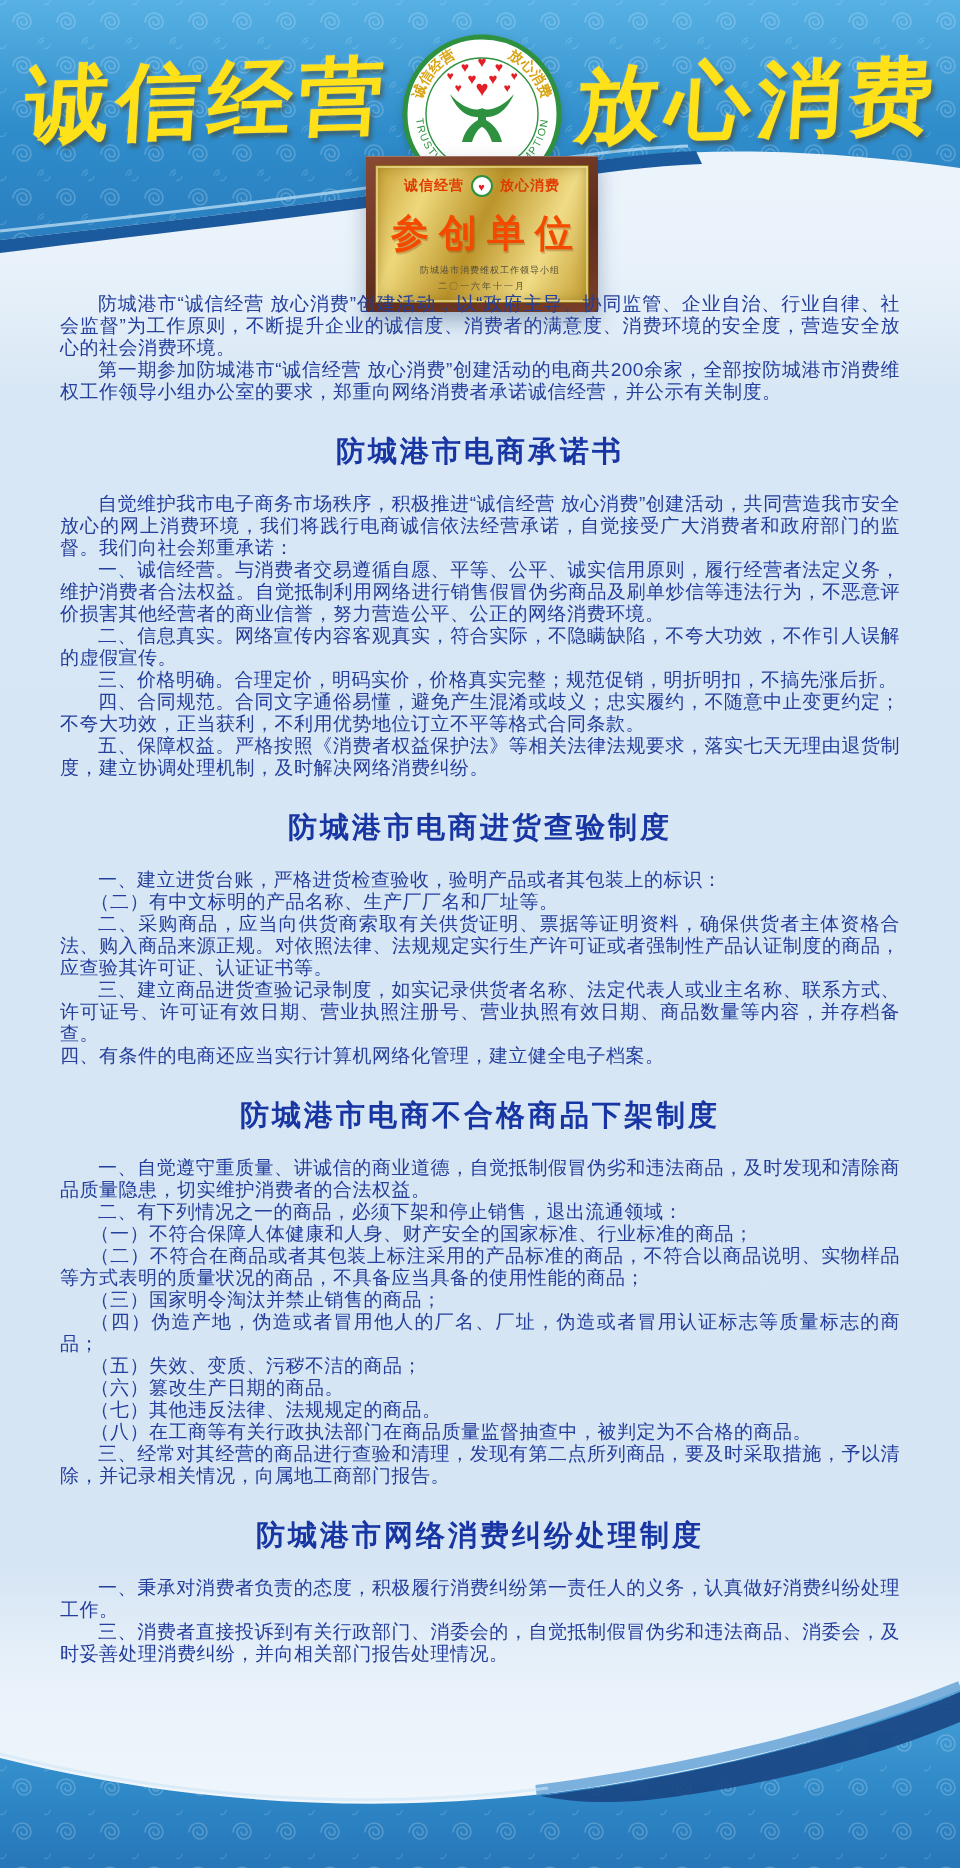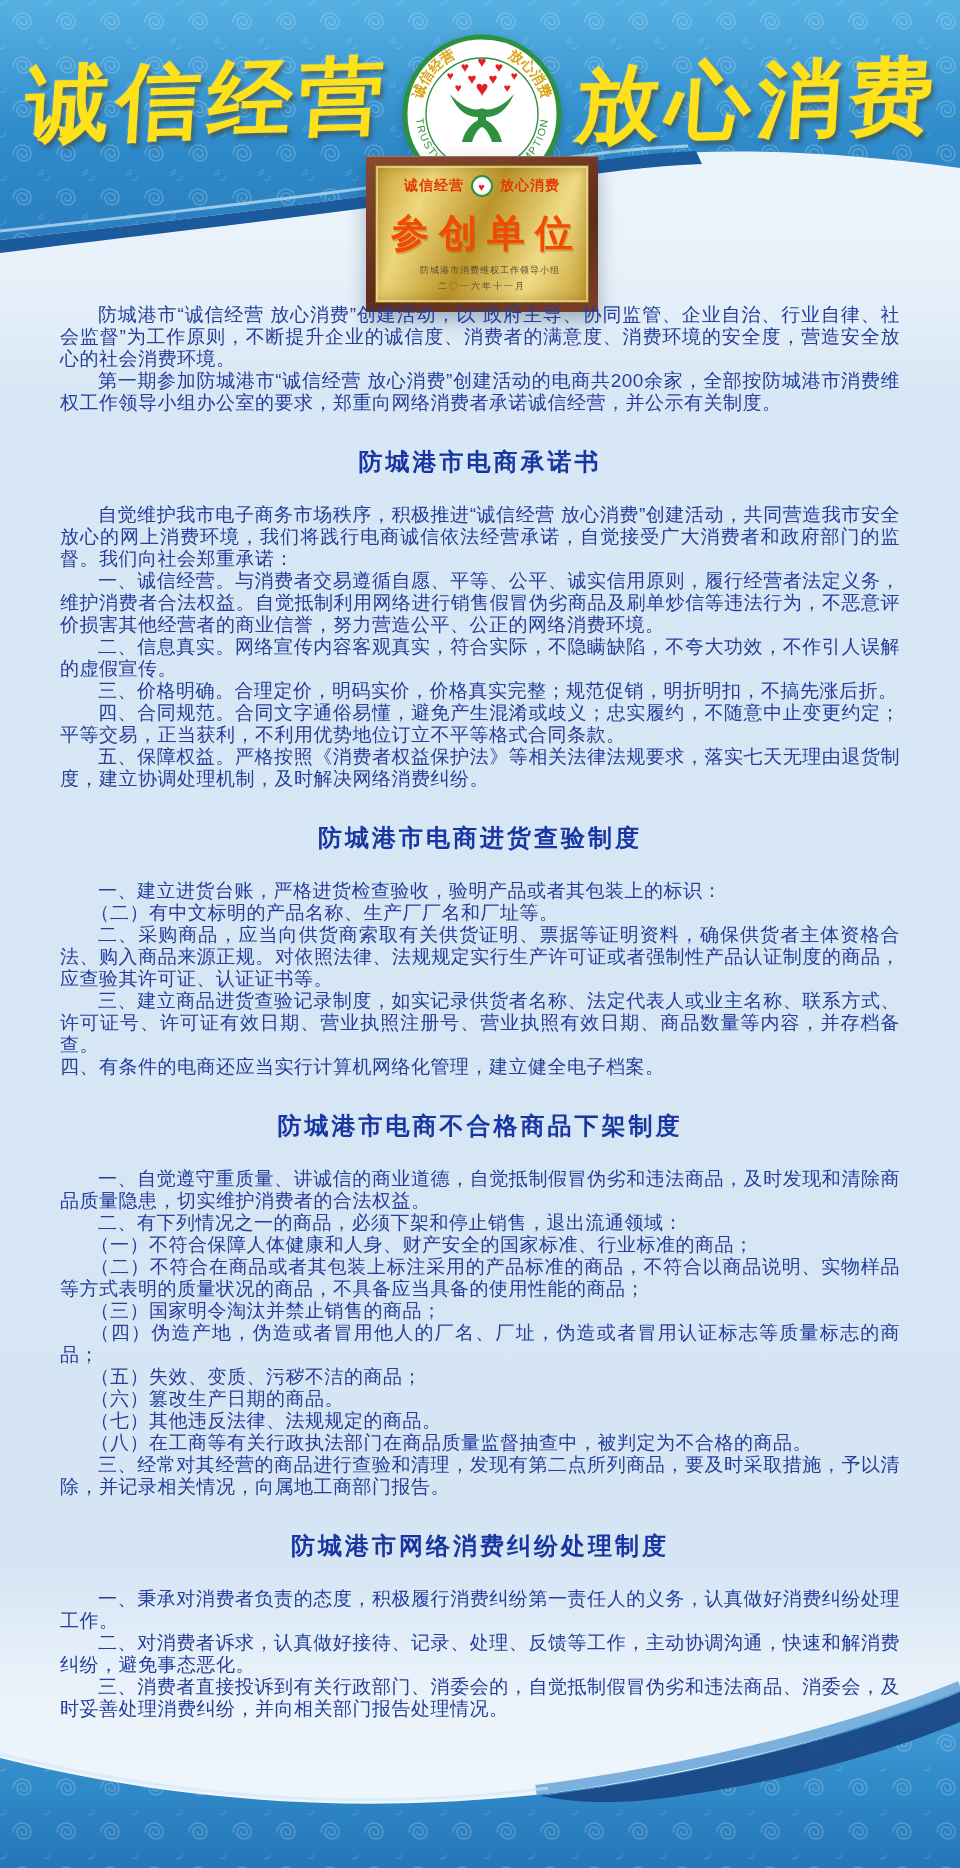--- a/index.html
+++ b/index.html
@@ -33,29 +33,29 @@
     display:flex;flex-direction:column;align-items:center;justify-content:center;gap:3px;
   }
   .plaque-top{display:flex;align-items:center;gap:7px;color:#e03a00;font-weight:bold;font-size:14px;letter-spacing:1px;}
   .plaque-logo{width:22px;height:22px;border-radius:50%;background:#fff;border:2px solid #2e9140;color:#e31e24;
     font-size:11px;line-height:20px;text-align:center;box-sizing:border-box;flex:0 0 auto;}
   .plaque-main{font-size:38px;font-weight:bold;color:#f34a00;letter-spacing:10px;padding-left:10px;
     text-shadow:1px 2px 1px rgba(120,40,0,.28);margin-top:8px;}
   .plaque-issuer{font-size:9px;color:#564f36;letter-spacing:1px;margin-top:2px;padding-left:16px;}
   .plaque-date{font-size:9px;color:#564f36;letter-spacing:2px;}
   .content{
-    position:absolute;top:304px;left:60px;width:840px;
+    position:absolute;top:293px;left:60px;width:840px;
     color:#233e9b;font-size:19px;line-height:22px;letter-spacing:.5px;
     text-align:justify;word-break:break-all;
   }
   .content p{margin:0;text-indent:2em;}
   .content p.sub{text-indent:1.6em;}
   .content p.noindent{text-indent:0;}
   .sec-title{
-    margin:26px 0 20px;font-size:24px;line-height:44px;font-weight:bold;text-align:center;
+    margin:26px 0 20px;font-size:29px;line-height:44px;font-weight:bold;text-align:center;
     color:#1736a3;letter-spacing:3px;
   }
 </style>
 </head>
 <body>
 
 <div class="poster">
 
   <svg class="top-deco" width="960" height="300" viewBox="0 0 960 300">
     <defs>
@@ -125,21 +125,21 @@
 
   <div class="content">
     <p>防城港市“诚信经营 放心消费”创建活动，以“政府主导、协同监管、企业自治、行业自律、社会监督”为工作原则，不断提升企业的诚信度、消费者的满意度、消费环境的安全度，营造安全放心的社会消费环境。</p>
     <p>第一期参加防城港市“诚信经营 放心消费”创建活动的电商共200余家，全部按防城港市消费维权工作领导小组办公室的要求，郑重向网络消费者承诺诚信经营，并公示有关制度。</p>
 
     <h2 class="sec-title">防城港市电商承诺书</h2>
     <p>自觉维护我市电子商务市场秩序，积极推进“诚信经营 放心消费”创建活动，共同营造我市安全放心的网上消费环境，我们将践行电商诚信依法经营承诺，自觉接受广大消费者和政府部门的监督。我们向社会郑重承诺：</p>
     <p>一、诚信经营。与消费者交易遵循自愿、平等、公平、诚实信用原则，履行经营者法定义务，维护消费者合法权益。自觉抵制利用网络进行销售假冒伪劣商品及刷单炒信等违法行为，不恶意评价损害其他经营者的商业信誉，努力营造公平、公正的网络消费环境。</p>
     <p>二、信息真实。网络宣传内容客观真实，符合实际，不隐瞒缺陷，不夸大功效，不作引人误解的虚假宣传。</p>
     <p>三、价格明确。合理定价，明码实价，价格真实完整；规范促销，明折明扣，不搞先涨后折。</p>
-    <p>四、合同规范。合同文字通俗易懂，避免产生混淆或歧义；忠实履约，不随意中止变更约定；平等交易，正当获利，不利用优势地位订立不平等格式合同条款。</p>
+    <p>四、合同规范。合同文字通俗易懂，避免产生混淆或歧义；忠实履约，不随意中止变更约定；不夸大功效，正当获利，不利用优势地位订立不平等格式合同条款。</p>
     <p>五、保障权益。严格按照《消费者权益保护法》等相关法律法规要求，落实七天无理由退货制度，建立协调处理机制，及时解决网络消费纠纷。</p>
 
     <h2 class="sec-title">防城港市电商进货查验制度</h2>
     <p>一、建立进货台账，严格进货检查验收，验明产品或者其包装上的标识：</p>
     <p class="sub">（二）有中文标明的产品名称、生产厂厂名和厂址等。</p>
     <p>二、采购商品，应当向供货商索取有关供货证明、票据等证明资料，确保供货者主体资格合法、购入商品来源正规。对依照法律、法规规定实行生产许可证或者强制性产品认证制度的商品，应查验其许可证、认证证书等。</p>
     <p>三、建立商品进货查验记录制度，如实记录供货者名称、法定代表人或业主名称、联系方式、许可证号、许可证有效日期、营业执照注册号、营业执照有效日期、商品数量等内容，并存档备查。</p>
     <p class="noindent">四、有条件的电商还应当实行计算机网络化管理，建立健全电子档案。</p>
 
     <h2 class="sec-title">防城港市电商不合格商品下架制度</h2>
@@ -150,21 +150,20 @@
     <p class="sub">（三）国家明令淘汰并禁止销售的商品；</p>
     <p class="sub">（四）伪造产地，伪造或者冒用他人的厂名、厂址，伪造或者冒用认证标志等质量标志的商品；</p>
     <p class="sub">（五）失效、变质、污秽不洁的商品；</p>
     <p class="sub">（六）篡改生产日期的商品。</p>
     <p class="sub">（七）其他违反法律、法规规定的商品。</p>
     <p class="sub">（八）在工商等有关行政执法部门在商品质量监督抽查中，被判定为不合格的商品。</p>
     <p>三、经常对其经营的商品进行查验和清理，发现有第二点所列商品，要及时采取措施，予以清除，并记录相关情况，向属地工商部门报告。</p>
 
     <h2 class="sec-title">防城港市网络消费纠纷处理制度</h2>
     <p>一、秉承对消费者负责的态度，积极履行消费纠纷第一责任人的义务，认真做好消费纠纷处理工作。</p>
-    <p>二、对消费者诉求，认真做好接待、记录、处理、反馈等工作，主动协调沟通，快速和解消费纠纷，避免事态恶化。</p>
     <p>三、消费者直接投诉到有关行政部门、消委会的，自觉抵制假冒伪劣和违法商品、消委会，及时妥善处理消费纠纷，并向相关部门报告处理情况。</p>
   </div>
 
   <svg class="bottom-deco" width="960" height="190" viewBox="0 0 960 190">
     <defs>
       <linearGradient id="gradBot" x1="0" y1="0" x2="0" y2="1">
         <stop offset="0" stop-color="#46a2da"></stop>
         <stop offset="0.6" stop-color="#2e87c6"></stop>
         <stop offset="1" stop-color="#2676b8"></stop>
       </linearGradient>

